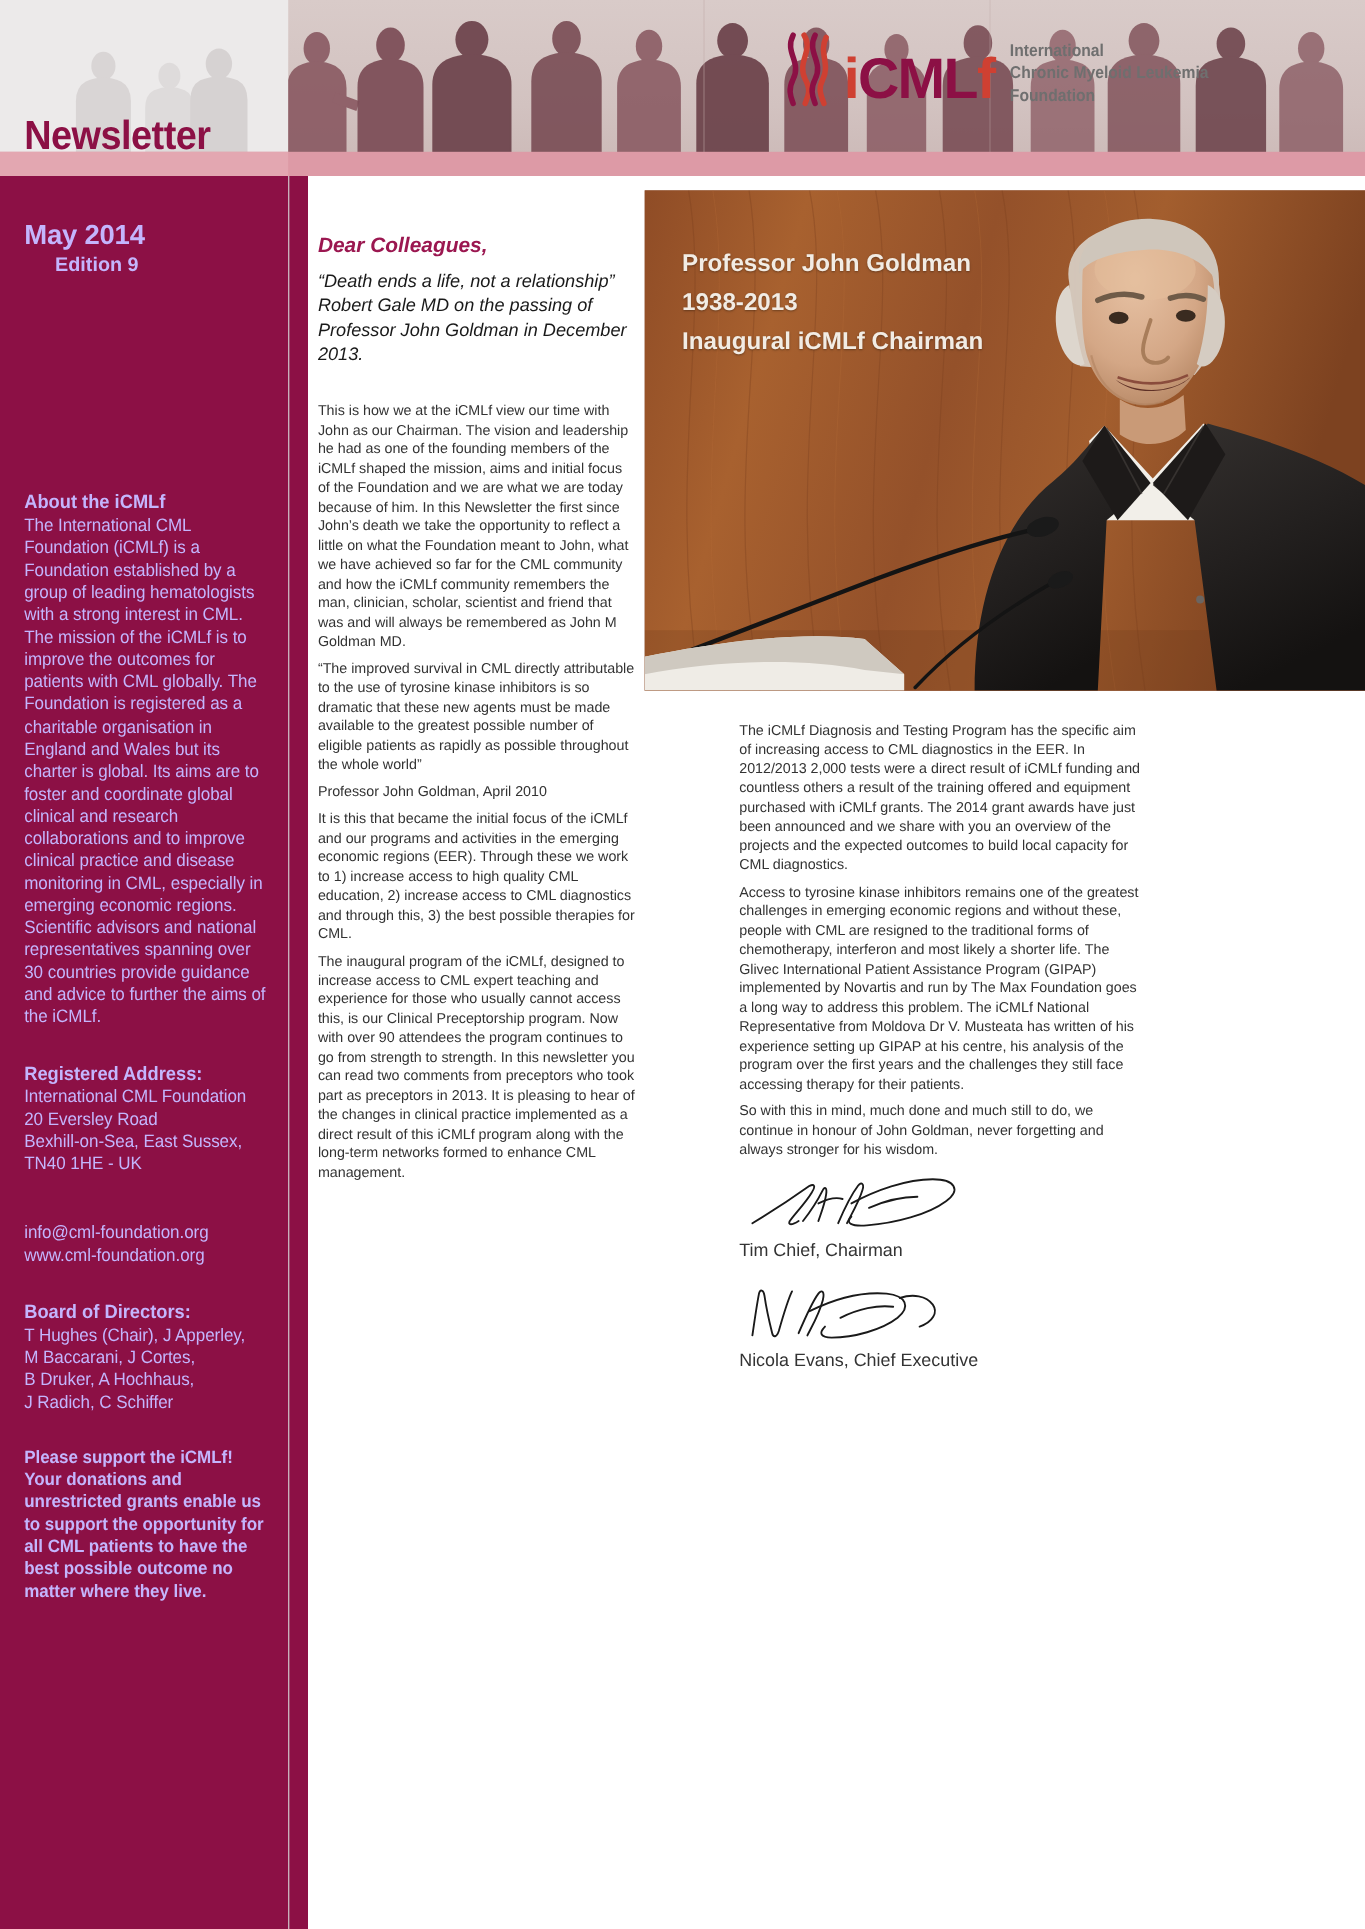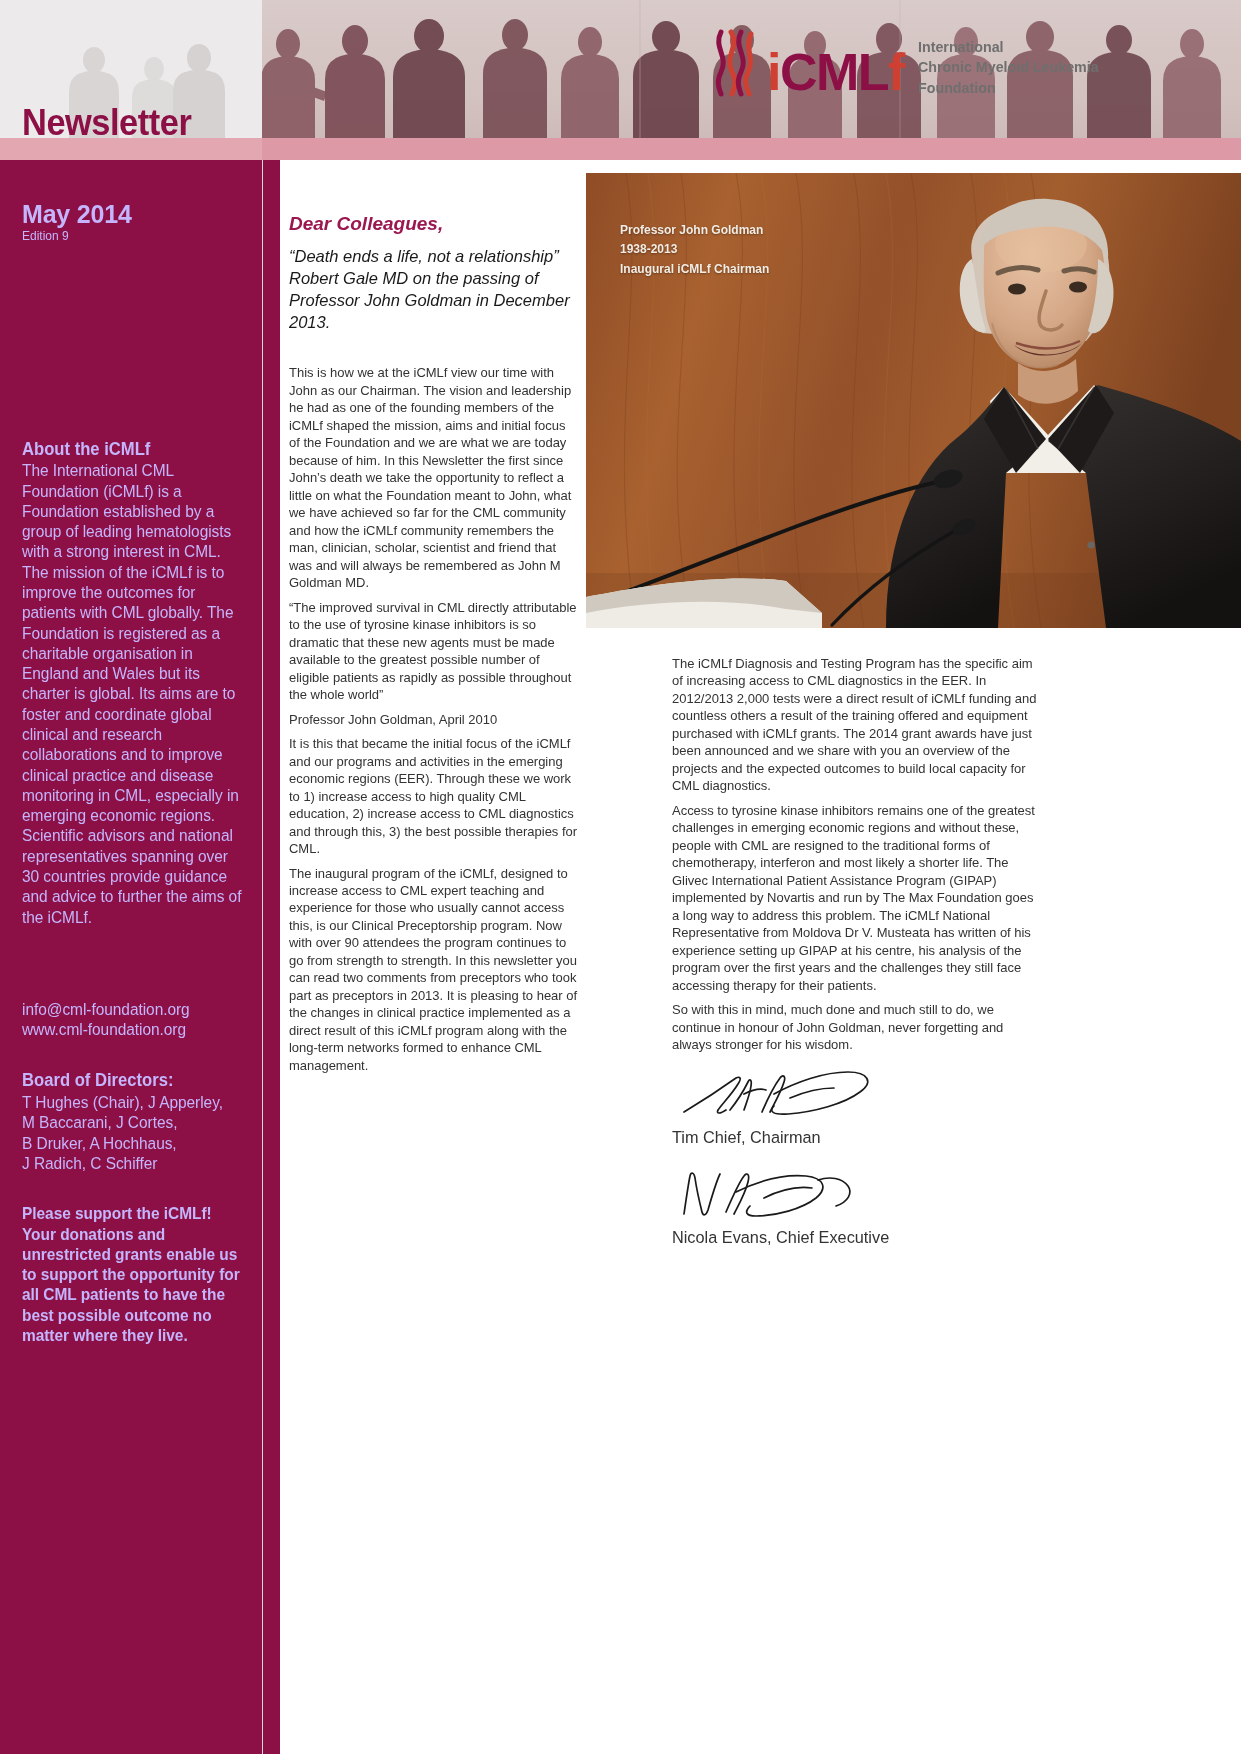--- a/index.html
+++ b/index.html
@@ -65,21 +65,21 @@
   
   .sidebar {
     position:absolute; left:0; top:160px; width:280px; height:1594px;
     background:#8c1045; color:#c4b5fd;
     padding:40px 20px 0 22px;
   }
   .sidebar .issue-date {
     font-size:25px; font-weight:bold; line-height:1.12; letter-spacing:-0.2px;
   }
   .sidebar .issue-edition {
-    font-size:12px; font-weight:normal; line-height:1.3; margin-top:1px;
+    font-size:18px; font-weight:bold; line-height:1.3; margin-top:1px;margin-left:28px;
   }
   .sb-block { margin-top:0; }
   .sb-h {
     font-size:17.5px; font-weight:bold; line-height:1.3;
     font-family:"Liberation Sans", sans-serif;
     transform:scaleX(0.95); transform-origin:left center;
   }
   .sb-p {
     font-size:16.3px; line-height:1.245; letter-spacing:-0.05px;
     transform:scaleX(0.95); transform-origin:left center;
@@ -95,21 +95,21 @@
   }
   .main { position:absolute; left:262px; top:160px; width:979px; height:1594px; }
 
   
   .photo {
     position:absolute; left:324px; top:13px; width:655px; height:455px;
     overflow:hidden; background:#8a4a28;
   }
   .photo .cap {
     position:absolute; left:34px; top:48px; z-index:4;
-    color:#f2ece4; font-size:12px; font-weight:bold; line-height:1.62;
+    color:#f2ece4; font-size:22px; font-weight:bold; line-height:1.62;
     text-shadow:0 1px 2px rgba(0,0,0,0.35);
   }
 
   
   .col-left {
     position:absolute; left:27px; top:52px; width:290px;
   }
   .col-right-wide {
     position:absolute; left:410px; top:495px; width:365px;
   }
@@ -286,20 +286,27 @@
 
   <div style="height:193px"></div>
 
   <div class="sb-block">
     <div class="sb-h">About the iCMLf</div>
     <div class="sb-p">The International CML Foundation (iCMLf) is a Foundation established by a group of leading hematologists with a strong interest in CML. The mission of the iCMLf is to improve the outcomes for patients with CML globally. The Foundation is registered as a charitable organisation in England and Wales but its charter is global. Its aims are to foster and coordinate global clinical and research collaborations and to improve clinical practice and disease monitoring in CML, especially in emerging economic regions. Scientific advisors and national representatives spanning over 30 countries provide guidance and advice to further the aims of the iCMLf.</div>
   </div>
 
   <div class="sb-spacer-lg"></div>
 
+  <div class="sb-block">
+    <div class="sb-h">Registered Address:</div>
+    <div class="sb-p">International CML Foundation</div>
+    <div class="sb-p">20 Eversley Road</div>
+    <div class="sb-p">Bexhill-on-Sea, East Sussex,</div>
+    <div class="sb-p">TN40 1HE - UK</div>
+  </div>
 
   <div style="height:42px"></div>
 
   <div class="sb-block">
     <div class="sb-p">info@cml-foundation.org</div>
     <div class="sb-p">www.cml-foundation.org</div>
   </div>
 
   <div class="sb-spacer-lg"></div>
 

